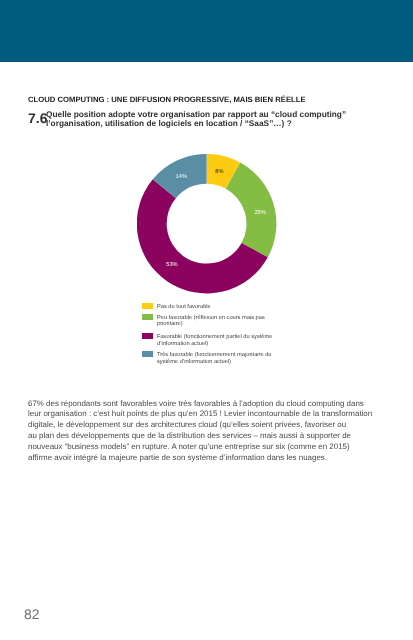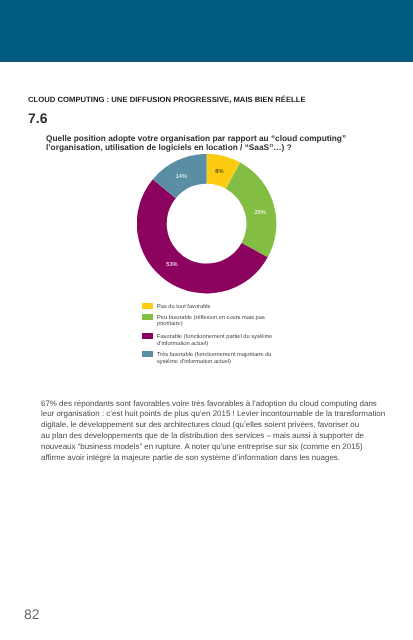--- a/index.html
+++ b/index.html
@@ -4,28 +4,28 @@
 <title>Page</title>
 <style>
   html,body{margin:0;padding:0;}
   body{width:413px;height:640px;background:#ffffff;font-family:"Liberation Sans",sans-serif;overflow:hidden;
        -webkit-font-smoothing:antialiased;text-rendering:geometricPrecision;}
   .page{position:relative;width:367px;height:640px;background:#fff;}
   .topband{position:absolute;left:0;top:0;width:413px;height:61px;background:#005B81;}
   .topband-edge{position:absolute;left:0;top:61px;width:413px;height:1px;background:#1b5172;}
   .heading{position:absolute;left:28px;top:95.4px;font-size:7.7px;font-weight:bold;color:#1d1d1b;white-space:nowrap;}
   .qnum{position:absolute;left:28px;top:110px;font-size:14px;font-weight:bold;color:#33312f;}
-  .qtext{position:absolute;left:46px;top:110px;width:306px;font-size:8.3px;font-weight:bold;color:#33312f;line-height:9.05px;margin-top:24px;}
+  .qtext{position:absolute;left:46px;top:110px;width:306px;font-size:8.3px;font-weight:bold;color:#33312f;line-height:9.05px;}
   .chartwrap{position:absolute;left:137px;top:154px;width:140px;height:140px;}
   .legend{position:absolute;left:141.8px;top:302.9px;width:160px;}
   .legrow{position:absolute;left:0;display:flex;align-items:flex-start;}
   .swatch{width:11.6px;height:6.1px;flex:0 0 11.6px;margin-right:3.6px;}
   .legtext{font-size:5.7px;line-height:6.9px;color:#3c3c3b;width:124px;margin-top:0.9px;}
   .tline{white-space:nowrap;}
-  .para{position:absolute;left:28px;top:398.6px;width:348px;font-size:7.95px;line-height:10.83px;color:#4a4a49;margin-left:13px;}
+  .para{position:absolute;left:28px;top:398.6px;width:348px;font-size:7.95px;line-height:10.83px;color:#4a4a49;}
   .pageno{position:absolute;left:24px;top:606.2px;font-size:14px;font-weight:normal;color:#706f6f;}
 </style>
 </head>
 <body>
 
 <div class="page">
   <div class="topband"></div>
   <div class="topband-edge"></div>
 
   <div class="heading">CLOUD COMPUTING : UNE DIFFUSION PROGRESSIVE, MAIS BIEN RÉELLE</div>

